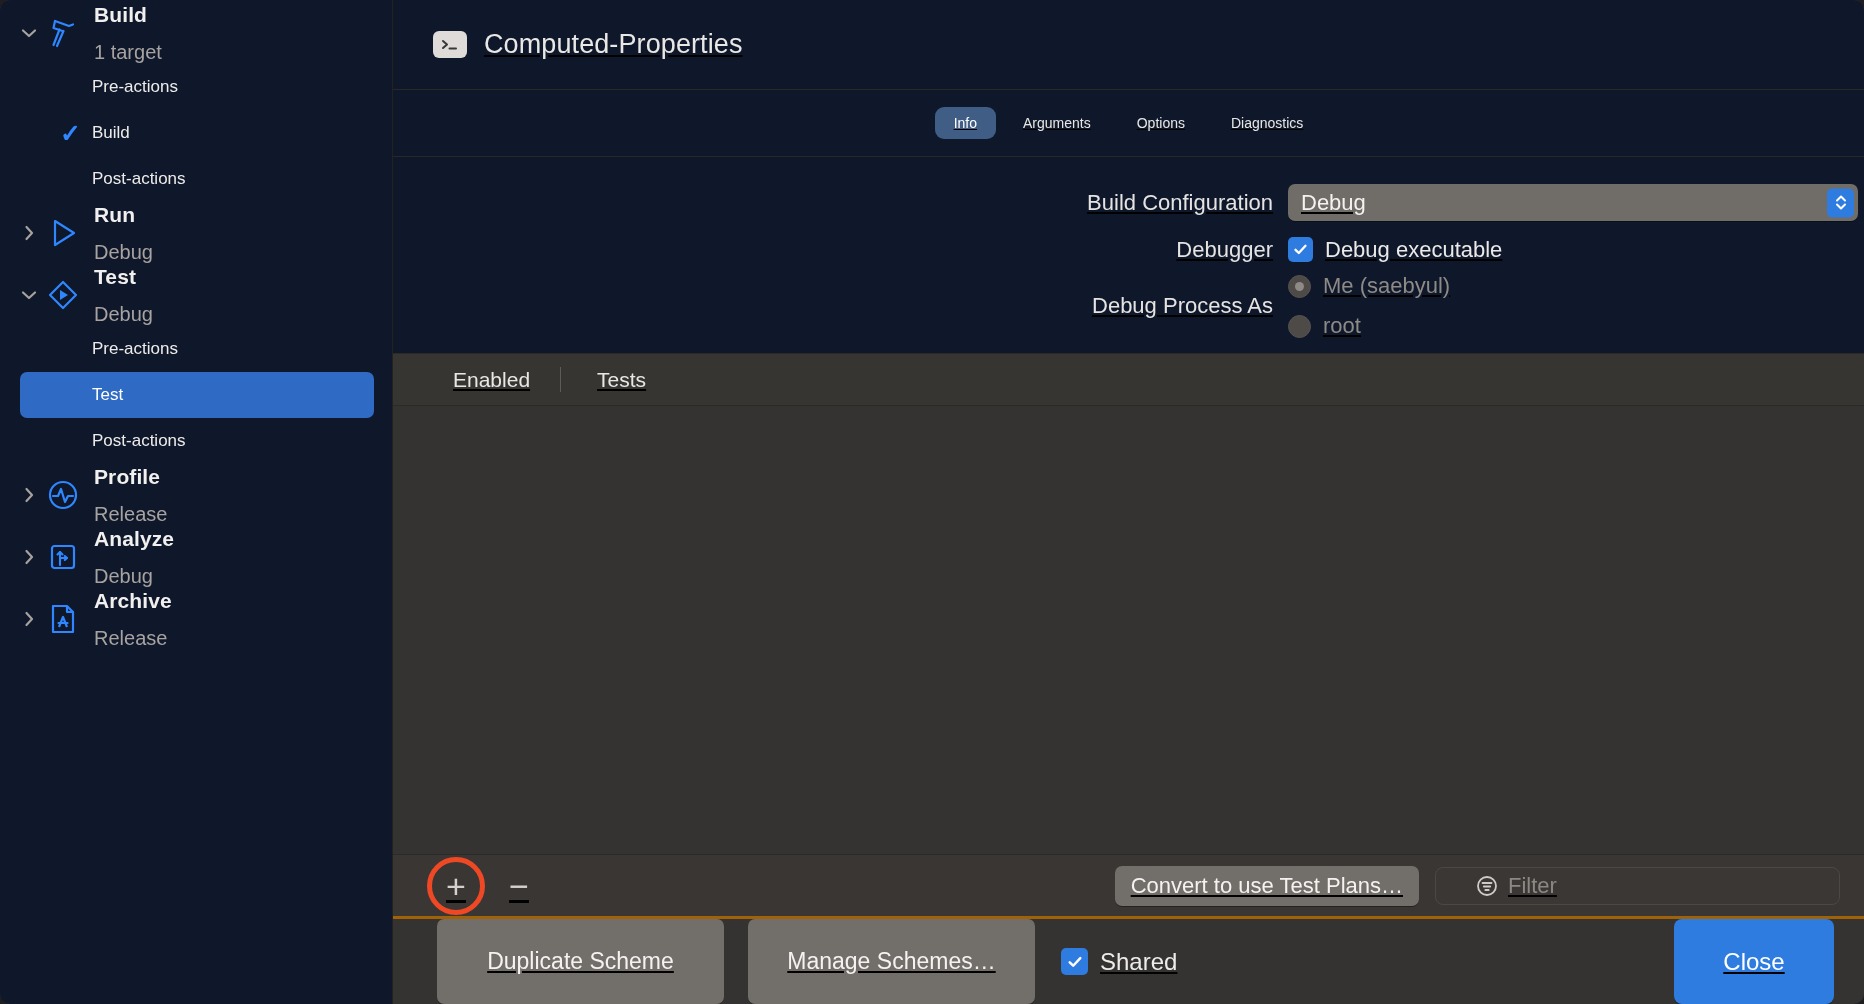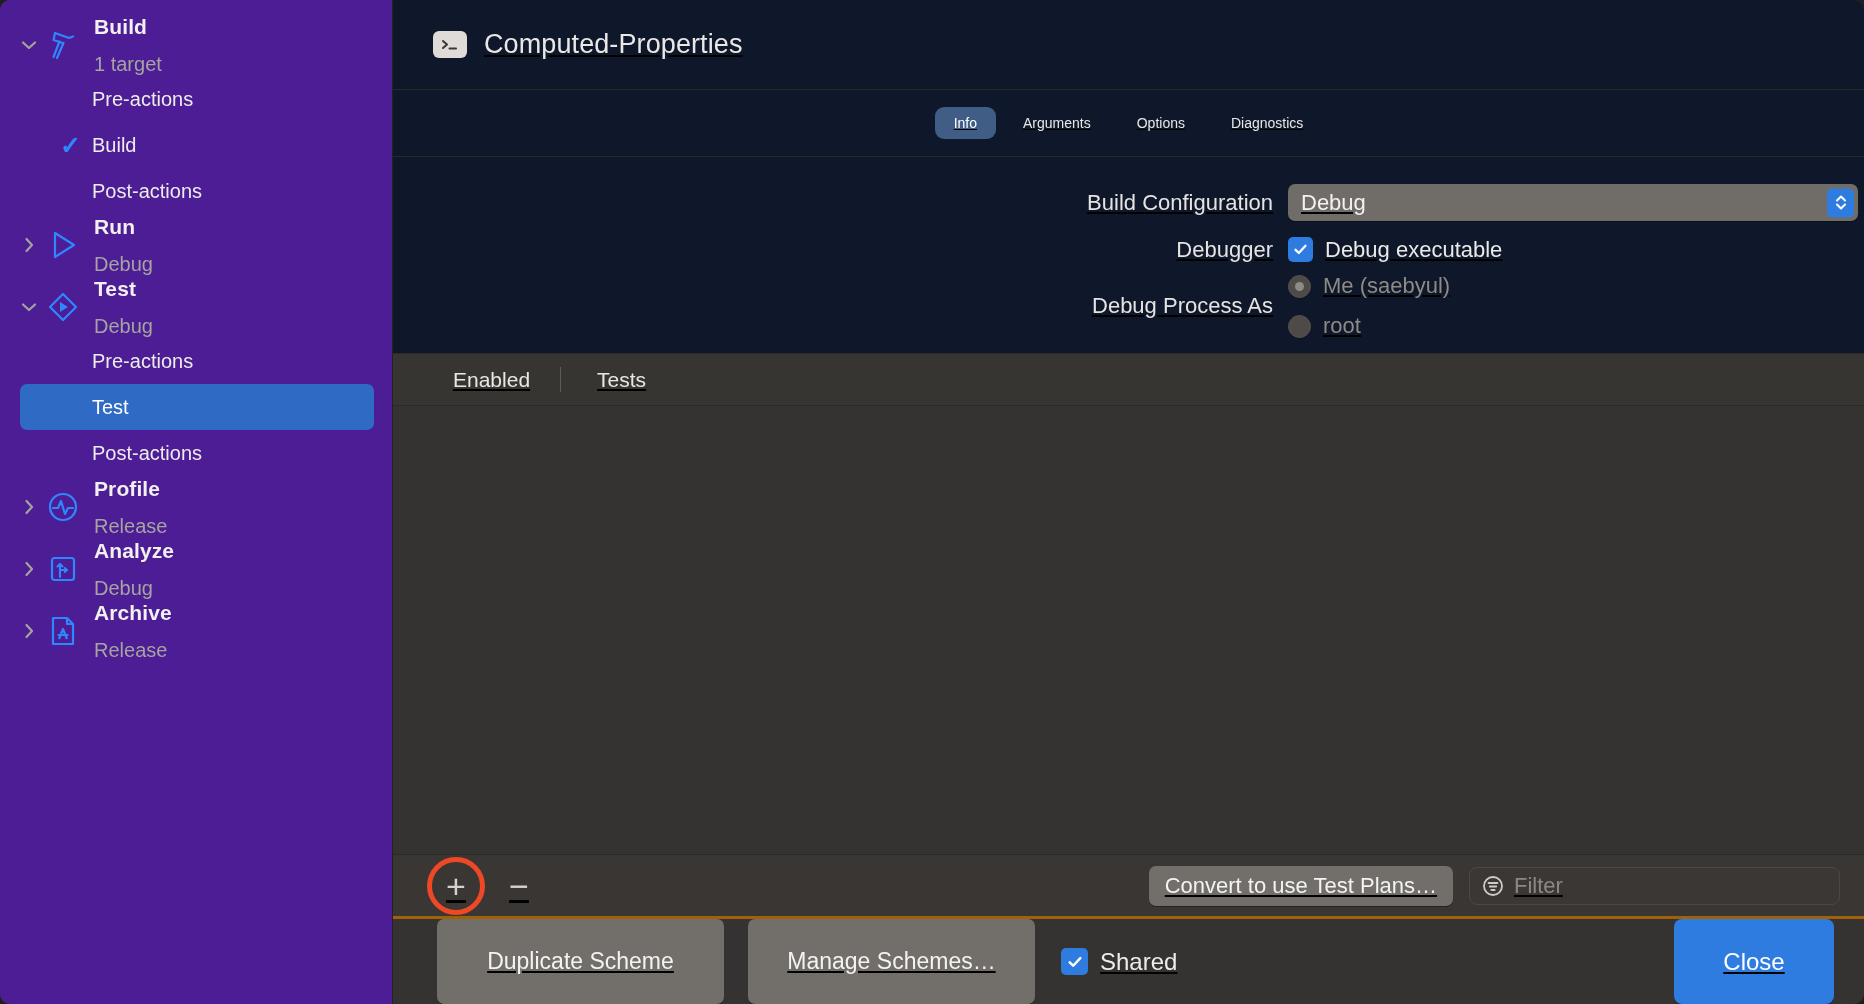--- a/index.html
+++ b/index.html
@@ -24,23 +24,23 @@
     background: #353331;
     display: flex;
     border-radius: 10px;
     overflow: hidden;
   }
 
   
   #sidebar {
     width: 393px;
     min-width: 393px;
-    background: #4c1d95;
+    background: #0f172a;
     border-right: 1px solid #232221;
-    padding-top: 14px;
+    padding-top: 2px;
     box-sizing: border-box;
     position: relative;
   }
 
   .action-group { margin-bottom: 0; }
 
   .action-row {
     display: flex;
     align-items: center;
     height: 62px;
@@ -90,21 +90,21 @@
     display: flex;
     align-items: center;
     margin: 0 18px 0 20px;
     padding-left: 72px;
     border-radius: 7px;
     box-sizing: border-box;
     position: relative;
     cursor: default;
   }
   .sub-row .sub-label {
-    font-size: 20px;
+    font-size: 17px;
     color: #eeecea;
   }
   .sub-row.selected {
     background: #2f6bc4;
   }
   .sub-row.selected .sub-label { color: #ffffff; }
 
   .checkmark {
     position: absolute;
     left: 40px;
@@ -387,30 +387,31 @@
     color: #f5f3f1;
     font-family: "Liberation Sans", sans-serif;
     font-size: 22px;
     padding: 7px 16px;
     cursor: default;
     box-shadow: 0 1px 0 rgba(0,0,0,0.35);
     white-space: nowrap;
   }
 
   #filter-field {
-    width: 371px;
+    width: 405px;
     height: 38px;
     background: #3a3735;
     border: 1px solid #4c4945;
     border-radius: 8px;
     display: flex;
     align-items: center;
     margin-left: 16px;
     box-sizing: border-box;
     cursor: text;
+    padding-left: 28px;
   }
   #filter-icon { margin: 0 9px 0 11px; display:flex; }
   #filter-ph { font-size: 22px; color: #8c8884; }
 
   
   #bottom-bar {
     height: 88px;
     min-height: 88px;
     display: flex;
     padding: 0 30px 0 44px;

